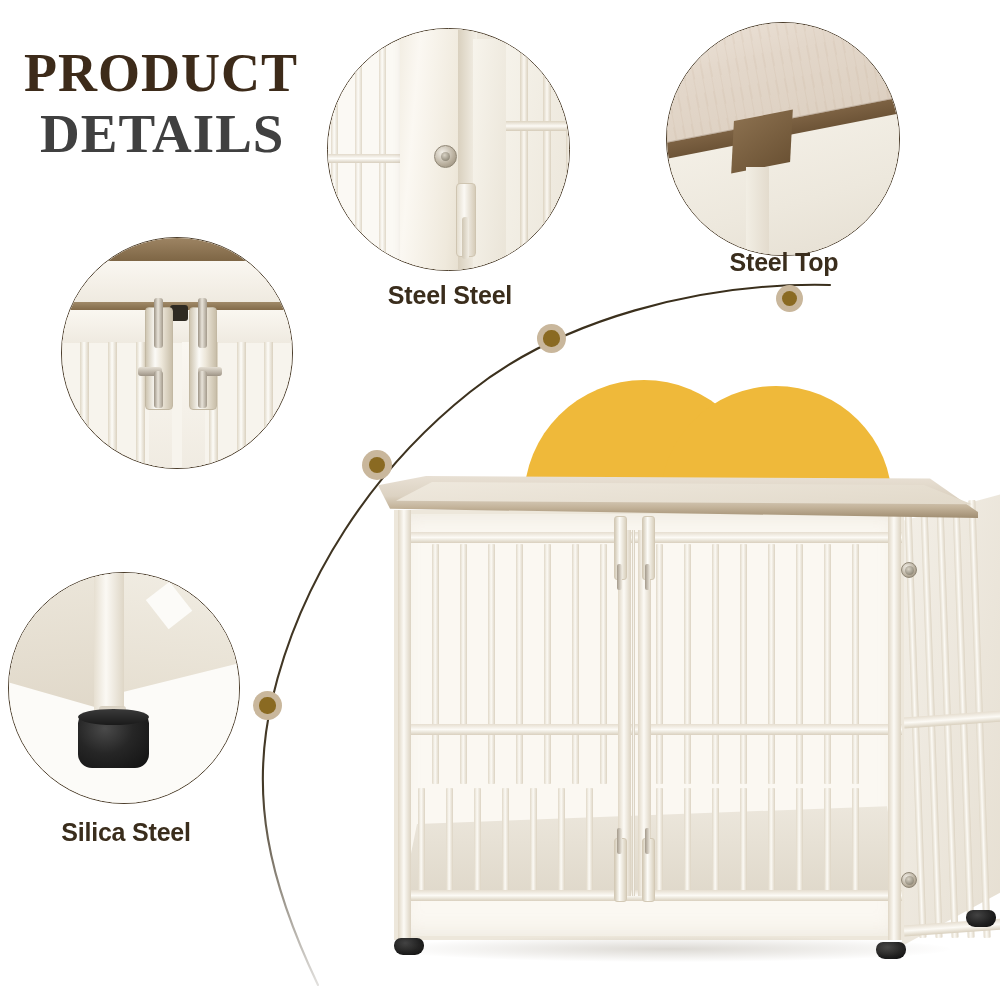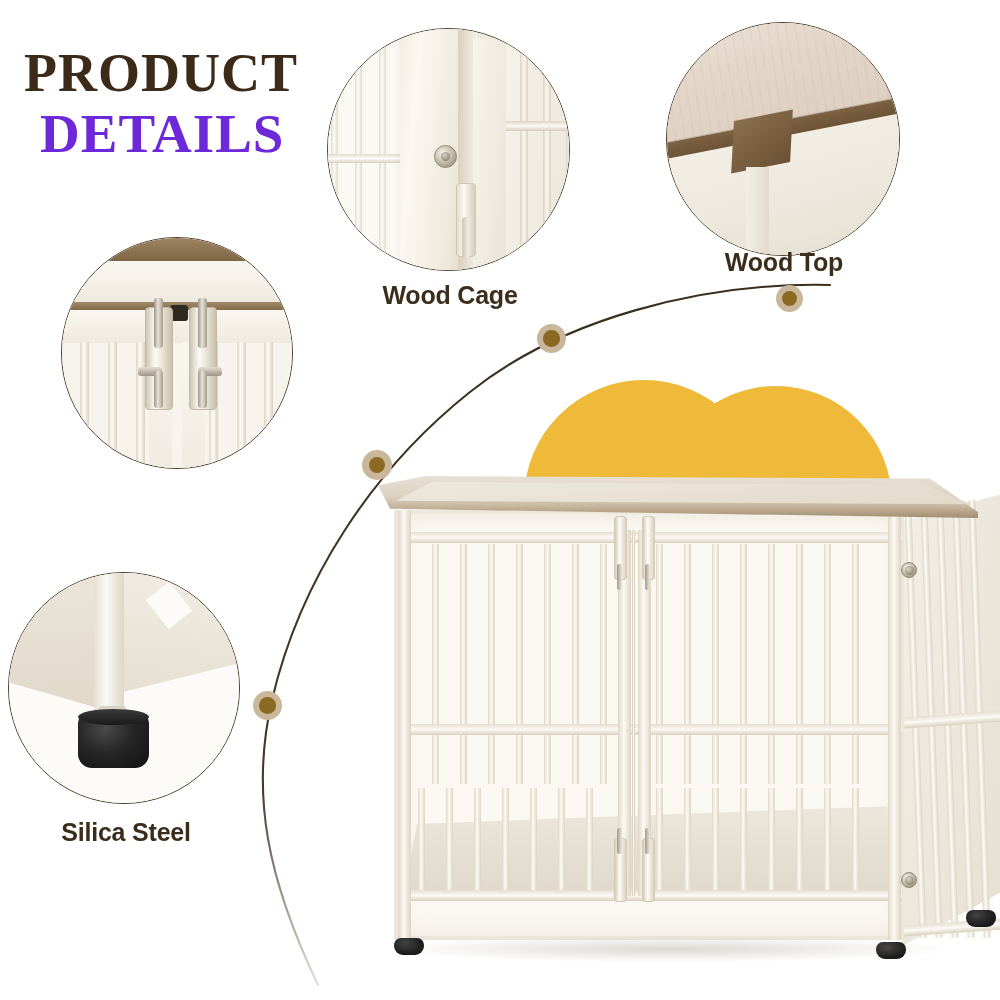--- a/index.html
+++ b/index.html
@@ -31,21 +31,21 @@
     color: #3D2B1A;
     line-height: 1.0;
     margin: 0 0 6px 0;
     padding-left: 6px;
   }
   .title-line2 {
     font-family: "Liberation Serif", serif;
     font-weight: bold;
     font-size: 55px;
     letter-spacing: 1px;
-    color: #6d28d9;
+    color: #404040;
     line-height: 1.0;
     margin: 0;
     padding-left: 22px;
   }
 
   
   .arc-layer {
     position: absolute;
     left: 0; top: 0;
     width: 1000px; height: 1000px;
@@ -412,33 +412,33 @@
       <div class="hd-rbar" style="left:18%;"></div>
       <div class="hd-rbar" style="left:48%;"></div>
       <div class="hd-rbar" style="left:78%;"></div>
     </div>
     <div class="hd-rhbar" style="top:38%;"></div>
     <div class="hd-screw" style="left:44%; top:48%;"></div>
     <div class="hd-latch" style="left:53%; top:64%;"></div>
     <div class="hd-latch-pin" style="left:55.5%; top:78%;"></div>
   </div>
   <div class="caption" style="left:330px; top:281px; width:240px;">
-    <div>Wood Cage</div>
+    <div>Steel Steel</div>
   </div>
 
   <div class="bubble" style="left:666px; top:22px; width:234px; height:234px;">
     <div class="wt-bg"></div>
     <div class="wt-body"></div>
     <div class="wt-edge"></div>
     <div class="wt-surface"></div>
     <div class="wt-corner"></div>
     <div class="wt-leg"></div>
   </div>
   <div class="caption" style="left:668px; top:248px; width:232px;">
-    <div>Wood Top</div>
+    <div>Steel Top</div>
   </div>
 
   <div class="bubble" style="left:61px; top:237px; width:232px; height:232px;">
     <div class="lk-bg"></div>
     <div class="lk-wood" style="top:0%; height:10%;"></div>
     <div class="lk-panel" style="top:10%; height:18%;"></div>
     <div class="lk-woodstrip" style="top:28%;"></div>
     <div class="lk-panel" style="top:31.5%; height:14%;"></div>
     <div class="lk-bar" style="left:8%;  top:45%; bottom:-6%;"></div>
     <div class="lk-bar" style="left:20%; top:45%; bottom:-6%;"></div>

